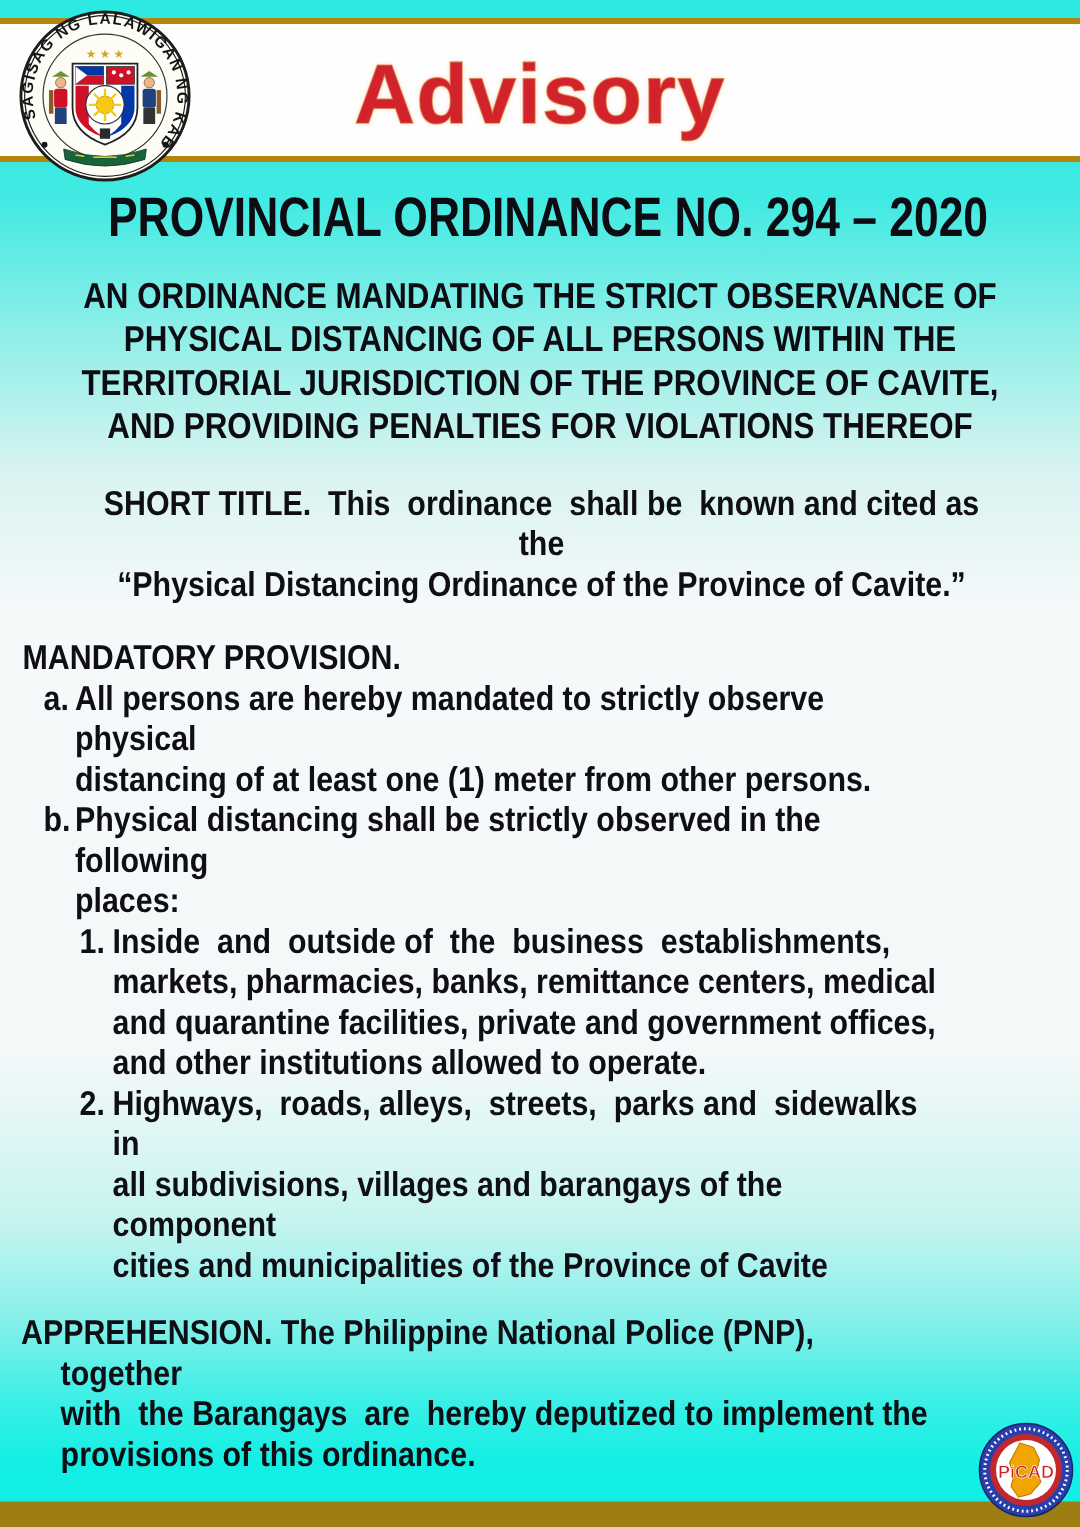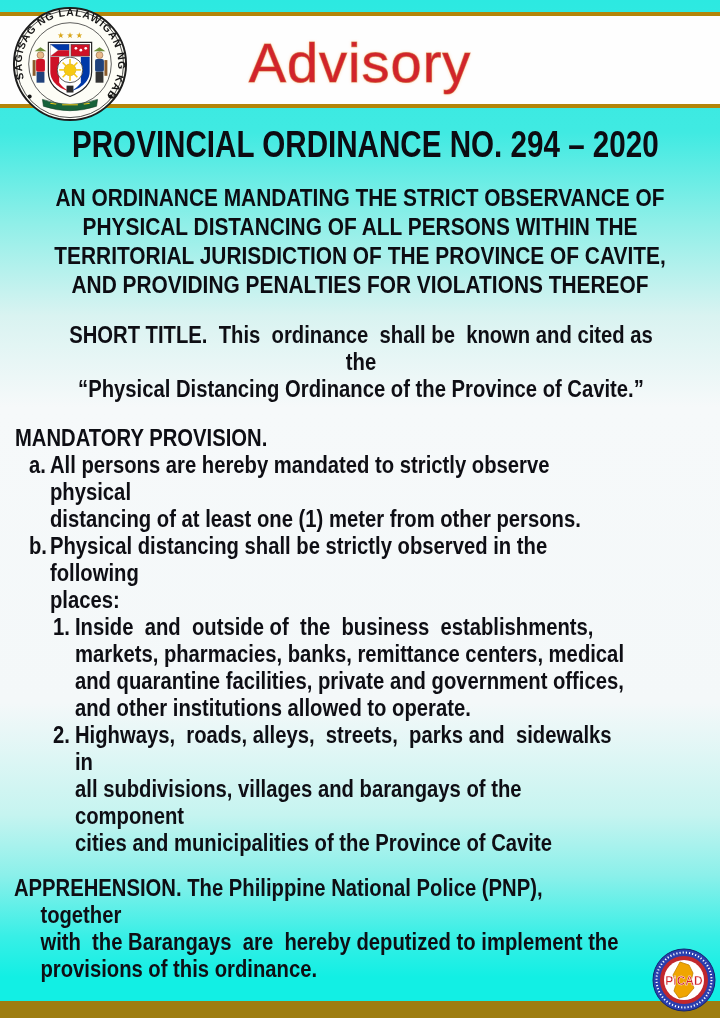--- a/index.html
+++ b/index.html
@@ -24,21 +24,21 @@
   }
   
   .header-band{
     position:absolute;left:0;right:0;top:12px;height:88px;
     background:#fefefe;
     border-top:4px solid #b3850a;
     border-bottom:4px solid #b3850a;
     display:flex;align-items:center;justify-content:center;
   }
   .advisory{
-    font-size:56px;font-weight:normal;letter-spacing:1px;
+    font-size:56px;font-weight:bold;letter-spacing:1px;
     color:#d2232c;
     padding-top:4px;
     -webkit-text-stroke:1px rgba(201,79,31,.55);
     text-shadow:0 0 3px rgba(255,155,61,.5);
   }
   .seal{position:absolute;left:10px;top:5px;width:120px;height:118px;z-index:3;}
   
   .doc-title{
     position:absolute;top:124px;left:0;right:0;
     text-align:center;

